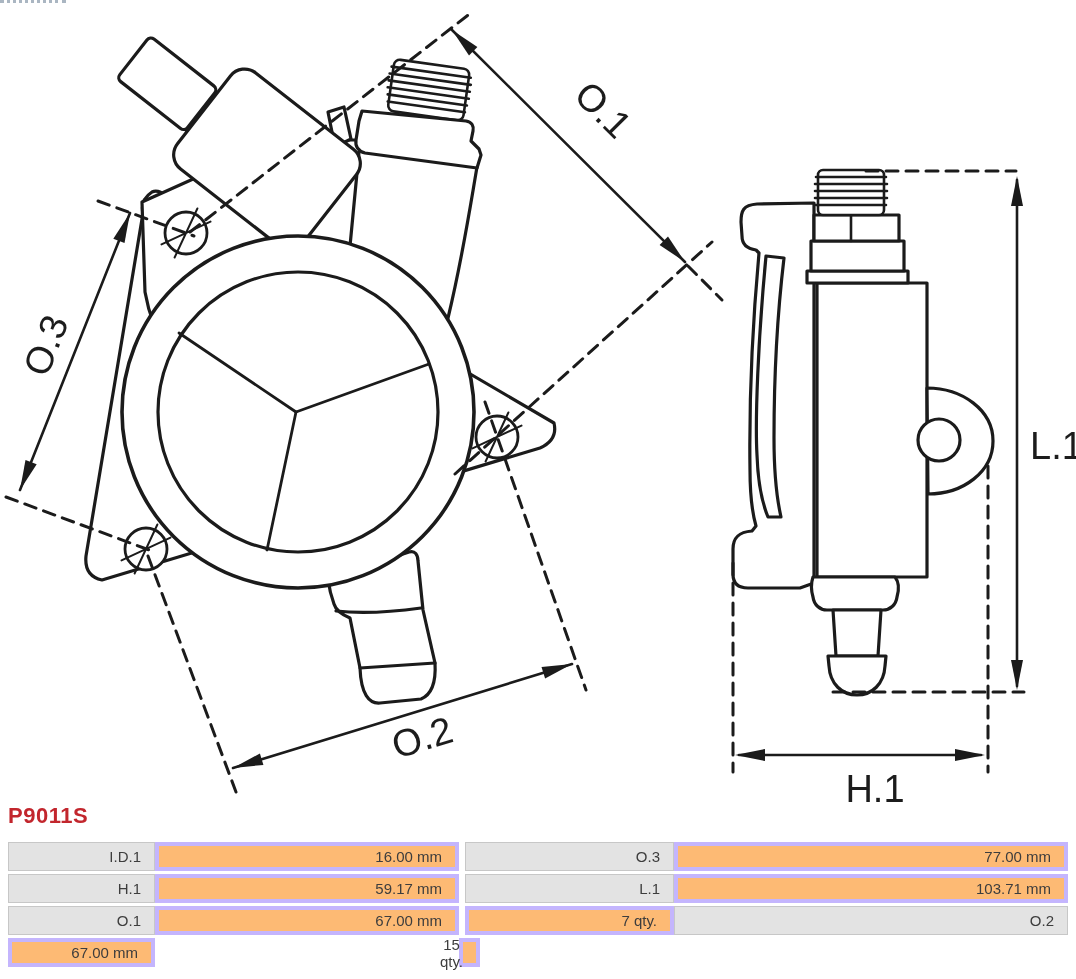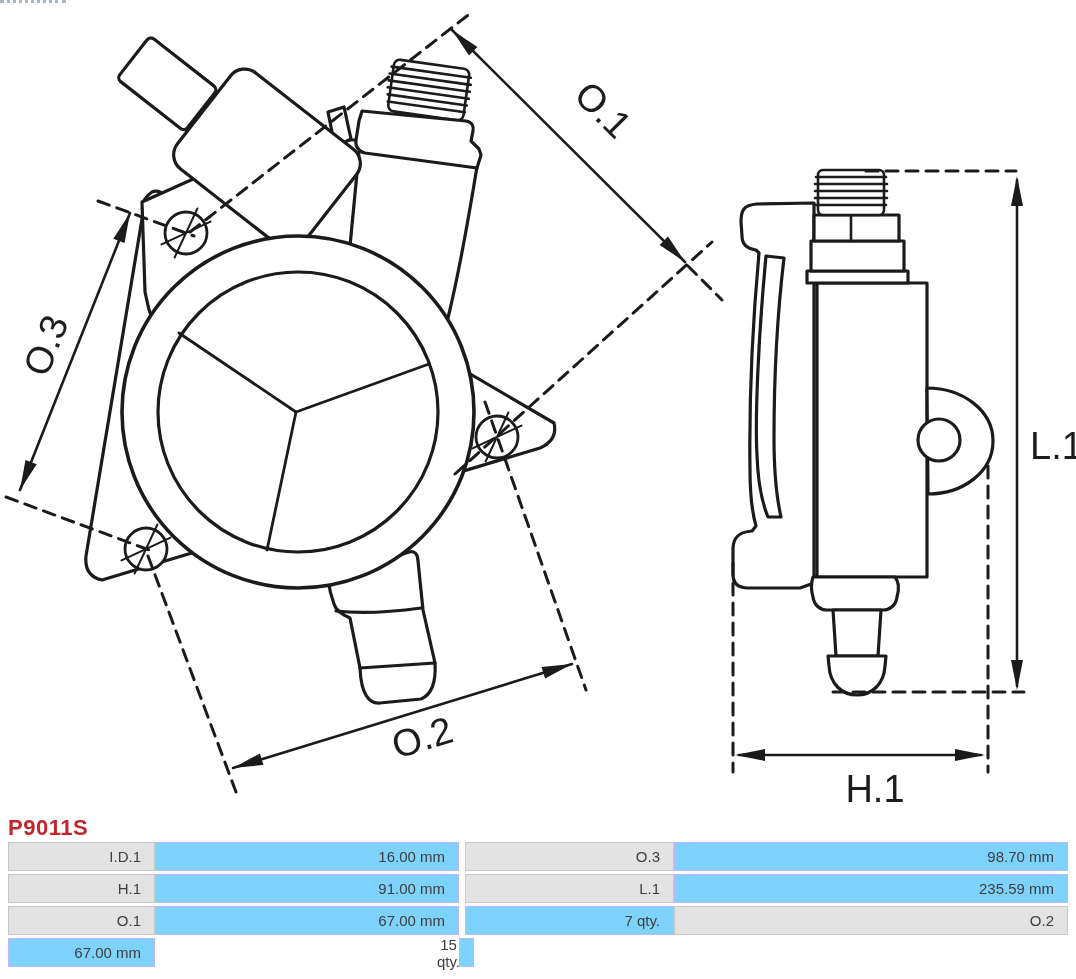--- a/index.html
+++ b/index.html
@@ -2,28 +2,28 @@
 <html><head>
 <meta charset="utf-8">
 <style>
   html,body{margin:0;padding:0;background:#ffffff;}
   body{width:1076px;height:979px;position:relative;font-family:"Liberation Sans",sans-serif;overflow:hidden;}
 
   .top-artifact{position:absolute;left:0;top:0;width:66px;height:0;border-top:3px dotted #aab6c2;}
 
   #drawing{position:absolute;left:0;top:0;}
 
-  .part-number{position:absolute;left:8px;top:803px;font-size:22px;font-weight:bold;color:#c2262d;letter-spacing:0.5px;margin-top:12px;}
+  .part-number{position:absolute;left:8px;top:803px;font-size:22px;font-weight:bold;color:#c2262d;letter-spacing:0.5px;}
 
   .spec-table{position:absolute;left:8px;top:842px;width:1060px;display:grid;
     grid-template-columns:147px 304px 6px 209px 1fr;grid-auto-rows:29px;row-gap:3px;}
   .spec-table .cell{box-sizing:border-box;font-size:15px;color:#3d3d3d;
     display:flex;align-items:center;justify-content:flex-end;padding-right:13px;text-align:center;}
   .spec-table .lbl{background:#e3e3e3;border:1px solid #c7c7c7;}
-  .spec-table .val{background:#7dd3fc;border:1px solid #c4b5fd;}
+  .spec-table .val{background:#fdba74;border:4px solid #c4b5fd;}
   .spec-table .gap{background:transparent;}
 
   text.dim{font-family:"Liberation Sans",sans-serif;font-size:38px;fill:#1c1c1c;}
 </style>
 </head>
 <body>
 
 <div class="top-artifact"></div>
 
 <svg id="drawing" width="1076" height="805" viewBox="0 0 1076 805" fill="none" stroke="#1b1b1b" stroke-width="3.2" stroke-linecap="round" stroke-linejoin="round">
@@ -161,27 +161,27 @@
 </svg>
 
 <div class="part-number">P9011S</div>
 
 <div class="spec-table">
 
   <div class="cell lbl">I.D.1</div>
   <div class="cell val">16.00 mm</div>
   <div class="gap"></div>
   <div class="cell lbl">O.3</div>
-  <div class="cell val">98.70 mm</div>
+  <div class="cell val">77.00 mm</div>
 
   <div class="cell lbl">H.1</div>
-  <div class="cell val">91.00 mm</div>
+  <div class="cell val">59.17 mm</div>
   <div class="gap"></div>
   <div class="cell lbl">L.1</div>
-  <div class="cell val">235.59 mm</div>
+  <div class="cell val">103.71 mm</div>
 
   <div class="cell lbl">O.1</div>
   <div class="cell val">67.00 mm</div>
   <div class="gap"></div>
   <div class="cell val">7 qty.</div>
 
   <div class="cell lbl">O.2</div>
   <div class="cell val">67.00 mm</div>
   <div class="gap"></div>
   <div class="cell val">15 qty.</div>

